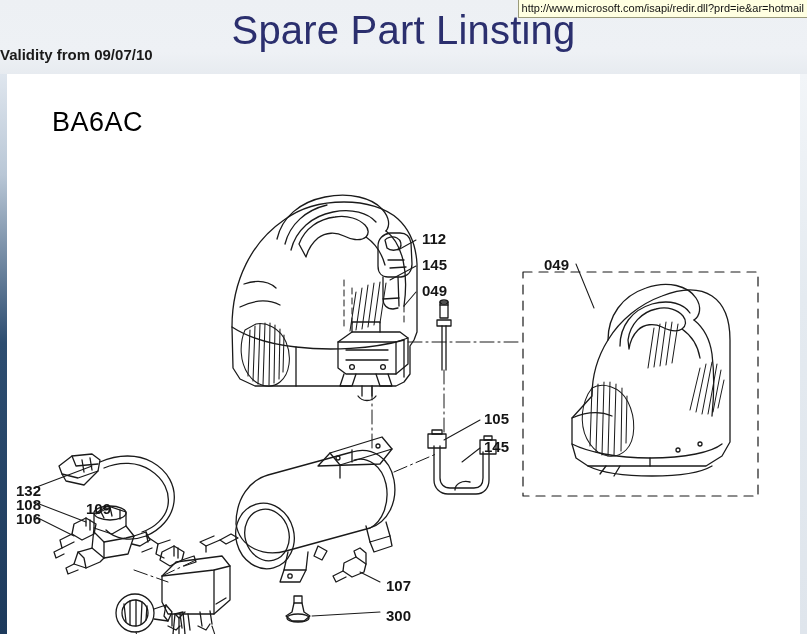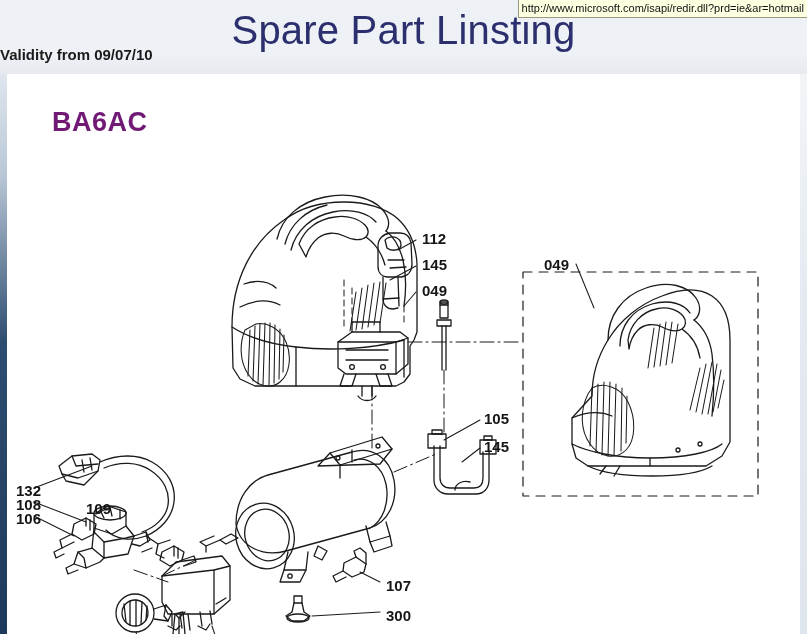--- a/index.html
+++ b/index.html
@@ -81,22 +81,22 @@
     left: 800px; top: 74px;
     width: 7px;
     height: 560px;
     background: linear-gradient(to bottom, #f2f5f8 0%, #e4eaf0 40%, #dfe5ec 100%);
   }
   
   #model-labels {
     position: absolute;
     left: 52px; top: 106px;
     font-size: 27px;
-    font-weight: bold;
-    color: #701a75;
+    font-weight: normal;
+    color: #000000;
     line-height: 1.22;
     letter-spacing: 0.5px;
   }
   
   #diagram {
     position: absolute;
     left: 0; top: 74px;
     width: 807px;
     height: 560px;
   }

